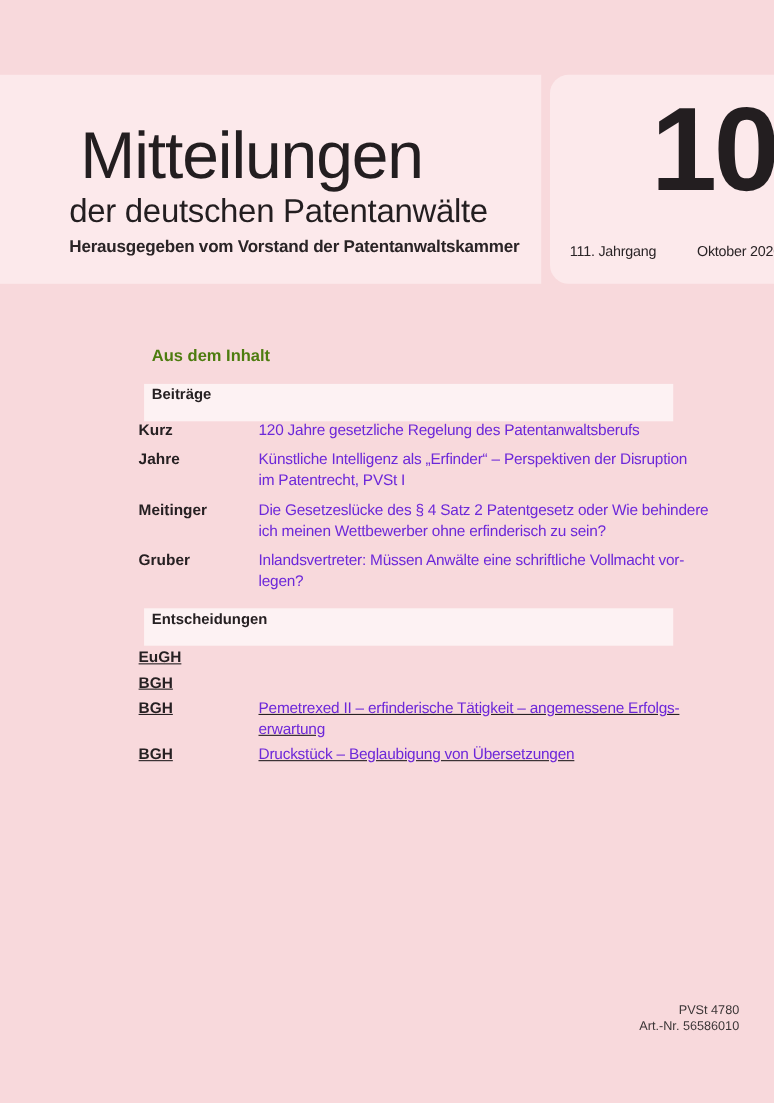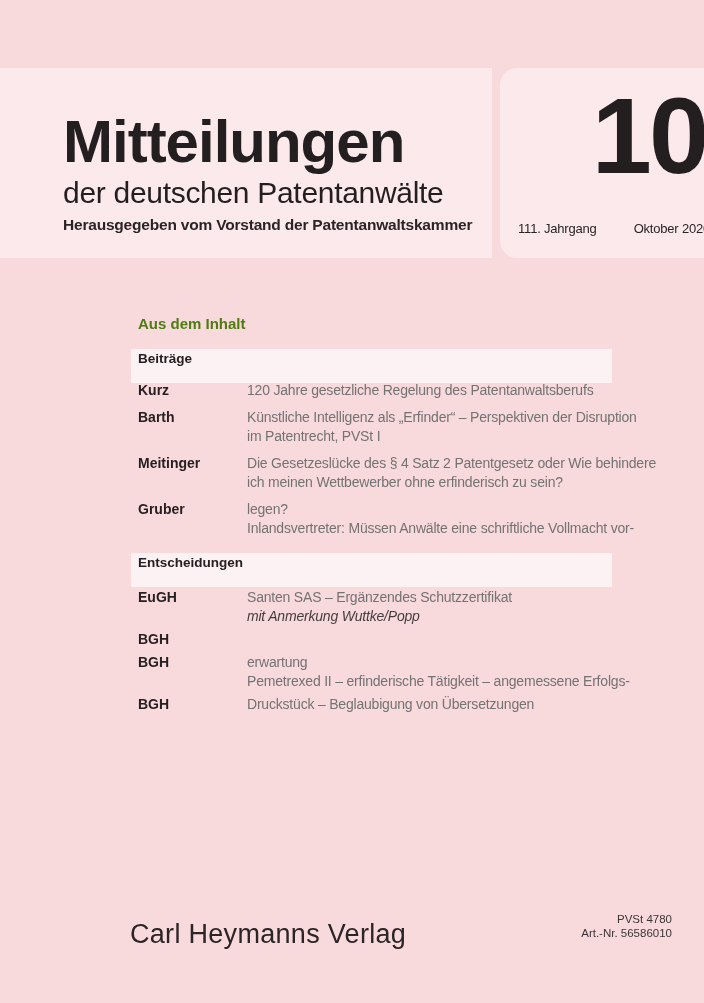--- a/index.html
+++ b/index.html
@@ -9,22 +9,22 @@
     background:#f8d9dc;
     font-family:"Liberation Sans","DejaVu Sans",sans-serif;
     color:#272123;
     overflow:hidden;
   }
   
   .panel{position:absolute;top:68px;height:190px;background:#fce9eb;}
   .panel-left{left:0;width:492px;}
   .panel-right{left:500px;width:224px;border-radius:17px;}
   .journal-title{
-    position:absolute;left:63px;top:44px;
-    font-size:60px;font-weight:bold;letter-spacing:-1px;line-height:1;
+    position:absolute;left:73px;top:44px;
+    font-size:60px;font-weight:normal;letter-spacing:-1px;line-height:1;
     color:#231e20;white-space:nowrap;
   }
   .journal-subtitle{
     position:absolute;left:63px;top:110px;
     font-size:30px;font-weight:400;letter-spacing:-0.3px;line-height:1;
     color:#231e20;white-space:nowrap;
   }
   .journal-tagline{
     position:absolute;left:63px;top:149px;
     font-size:15.5px;font-weight:600;letter-spacing:-0.2px;line-height:1;
@@ -46,34 +46,34 @@
     font-size:15px;font-weight:bold;line-height:20px;color:#4d7c0f;
   }
   .band{
     position:absolute;left:131px;width:481px;height:34px;
     background:#fdf2f3;
     font-size:13.5px;font-weight:bold;line-height:19px;
     padding-left:7px;box-sizing:border-box;color:#262022;
   }
   .band-1{top:349px;}
   .band-2{top:553px;}
-  .rows{position:absolute;left:138px;width:540px;}
+  .rows{position:absolute;left:126px;width:540px;}
   .rows-1{top:381px;}
   .rows-2{top:588px;}
   .row{display:flex;align-items:flex-start;}
   .rows-1 .row{margin-bottom:8px;}
-  .rows-2 .row{margin-bottom:4px;}
+  .rows-2 .row{margin-bottom:4px;text-decoration:underline;}
   .col-author{
     flex:0 0 109px;
     font-size:14px;font-weight:bold;line-height:19px;color:#262022;
   }
   .col-title{flex:1 1 auto;}
   .line{
     font-size:14px;line-height:19px;letter-spacing:-0.2px;
-    color:#737373;white-space:nowrap;
+    color:#6d28d9;white-space:nowrap;
   }
   .line.note-line{font-style:italic;color:#433d3e;}
   
   .publisher{
     position:absolute;left:130px;top:921px;
     font-size:27px;font-weight:400;letter-spacing:0.3px;line-height:1;
     color:#2b2527;white-space:nowrap;
   }
   .print-refs{
     position:absolute;right:32px;top:912px;
@@ -104,69 +104,64 @@
   <div class="band band-1">Beiträge</div>
 
   <div class="rows rows-1">
     <div class="row">
       <div class="col-author">Kurz</div>
       <div class="col-title">
         <div class="line">120 Jahre gesetzliche Regelung des Patentanwaltsberufs</div>
       </div>
     </div>
     <div class="row">
-      <div class="col-author">Barth</div>
+      <div class="col-author">Jahre</div>
       <div class="col-title">
         <div class="line">Künstliche Intelligenz als „Erfinder“ – Perspektiven der Disruption</div>
         <div class="line">im Patentrecht, PVSt I</div>
       </div>
     </div>
     <div class="row">
       <div class="col-author">Meitinger</div>
       <div class="col-title">
         <div class="line">Die Gesetzeslücke des § 4 Satz 2 Patentgesetz oder Wie behindere</div>
         <div class="line">ich meinen Wettbewerber ohne erfinderisch zu sein?</div>
       </div>
     </div>
     <div class="row">
       <div class="col-author">Gruber</div>
       <div class="col-title">
+        <div class="line">Inlandsvertreter: Müssen Anwälte eine schriftliche Vollmacht vor-</div>
         <div class="line">legen?</div>
-        <div class="line">Inlandsvertreter: Müssen Anwälte eine schriftliche Vollmacht vor-</div>
       </div>
     </div>
   </div>
 
   <div class="band band-2">Entscheidungen</div>
 
   <div class="rows rows-2">
     <div class="row">
       <div class="col-author">EuGH</div>
-      <div class="col-title">
-        <div class="line">Santen SAS – Ergänzendes Schutzzertifikat</div>
-        <div class="line note-line">mit Anmerkung Wuttke/Popp</div>
-      </div>
     </div>
     <div class="row">
       <div class="col-author">BGH</div>
     </div>
     <div class="row">
       <div class="col-author">BGH</div>
       <div class="col-title">
+        <div class="line">Pemetrexed II – erfinderische Tätigkeit – angemessene Erfolgs-</div>
         <div class="line">erwartung</div>
-        <div class="line">Pemetrexed II – erfinderische Tätigkeit – angemessene Erfolgs-</div>
       </div>
     </div>
     <div class="row">
       <div class="col-author">BGH</div>
       <div class="col-title">
         <div class="line">Druckstück – Beglaubigung von Übersetzungen</div>
       </div>
     </div>
   </div>
 
-  <div class="publisher">Carl Heymanns Verlag</div>
   <div class="print-refs">
     <div>PVSt 4780</div>
     <div>Art.-Nr. 56586010</div>
   </div>
 
 </div>
 
 </body></html>

